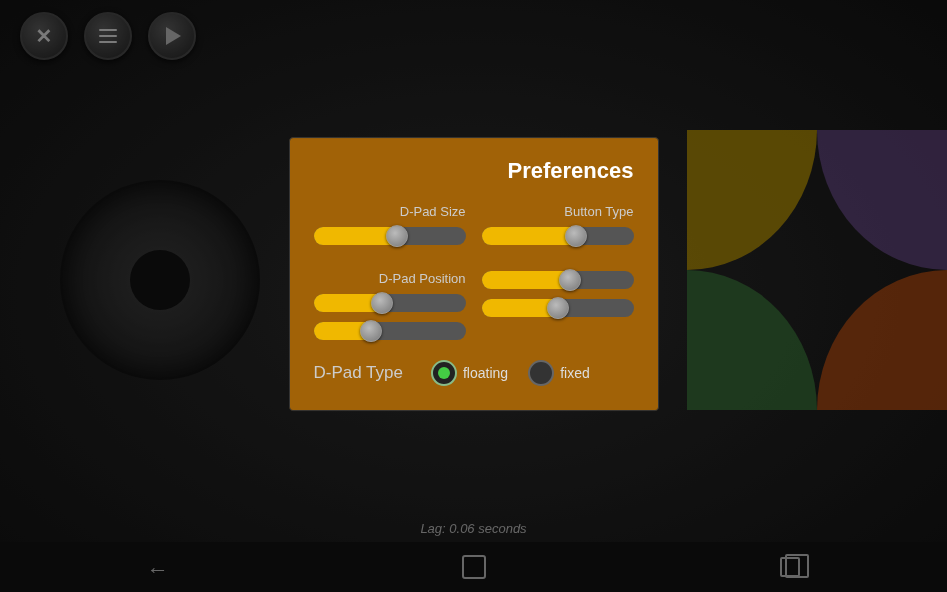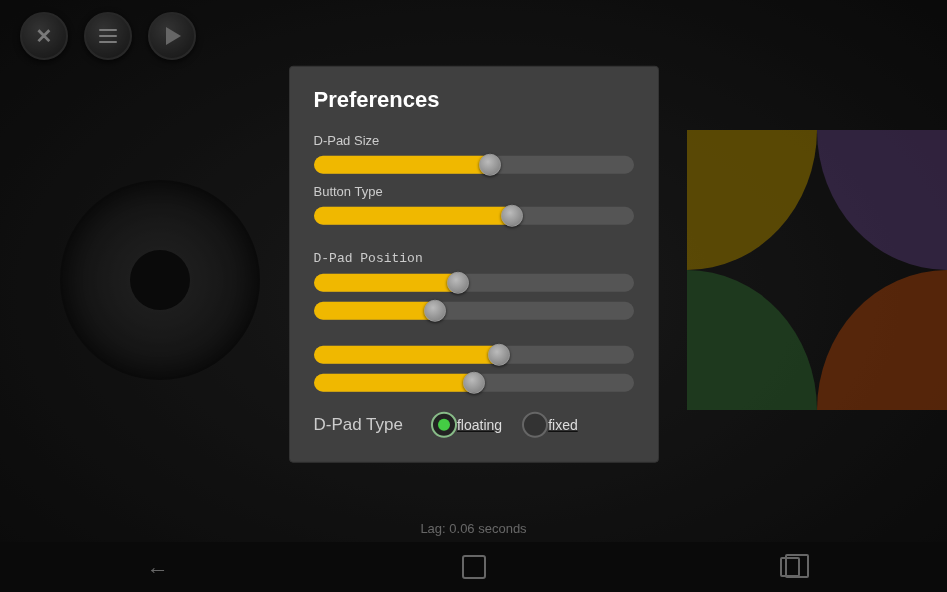--- a/index.html
+++ b/index.html
@@ -114,38 +114,39 @@
       width: 100%; height: 100%;
       background: rgba(0,0,0,0.4);
       z-index: 20;
     }
 
     .modal {
       position: absolute;
       top: 50%;
       left: 50%;
       transform: translate(-50%, -58%);
-      background: #404040;
+      background: #a16207;
       border: 1px solid #333;
       border-radius: 4px;
       padding: 20px 24px 24px;
       width: 370px;
       z-index: 30;
+      text-align: right;
     }
 
     .modal-title {
       color: #ffffff;
       font-size: 22px;
       font-weight: bold;
       margin-bottom: 20px;
     }
 
     .prefs-grid {
       display: grid;
-      grid-template-columns: 1fr;
+      grid-template-columns: 1fr 1fr;
       gap: 0 16px;
     }
 
     .pref-section-label {
       color: #cccccc;
       font-size: 13px;
       margin-bottom: 8px;
     }
 
     .slider-track {
@@ -171,41 +172,40 @@
       width: 22px;
       height: 22px;
       background: radial-gradient(circle at 40% 35%, #bbb, #777);
       border-radius: 50%;
       border: 1px solid #999;
       box-shadow: 0 1px 3px rgba(0,0,0,0.6);
     }
 
     .section-spacer {
       margin-top: 16px;
-      font-family: Liberation Mono, monospace;
     }
 
     .dpad-type-row {
       display: flex;
       align-items: center;
       gap: 20px;
       margin-top: 10px;
     }
 
     .dpad-type-label {
       color: #cccccc;
       font-size: 17px;
       margin-right: 8px;
     }
 
     .radio-option {
       display: flex;
       align-items: center;
+      gap: 6px;
       cursor: pointer;
-      text-decoration: underline;
     }
 
     .radio-circle {
       width: 26px;
       height: 26px;
       border-radius: 50%;
       background: #333;
       border: 2px solid #666;
       display: flex;
       align-items: center;
@@ -229,20 +229,21 @@
       font-size: 14px;
     }
 
     
     .status-bar {
       position: absolute;
       bottom: 55px;
       left: 0; right: 0;
       text-align: center;
       z-index: 5;
+      font-style: italic;
     }
 
     .lag-text {
       color: #aaaaaa;
       font-size: 13px;
     }
 
     
     .nav-bar {
       position: absolute;

